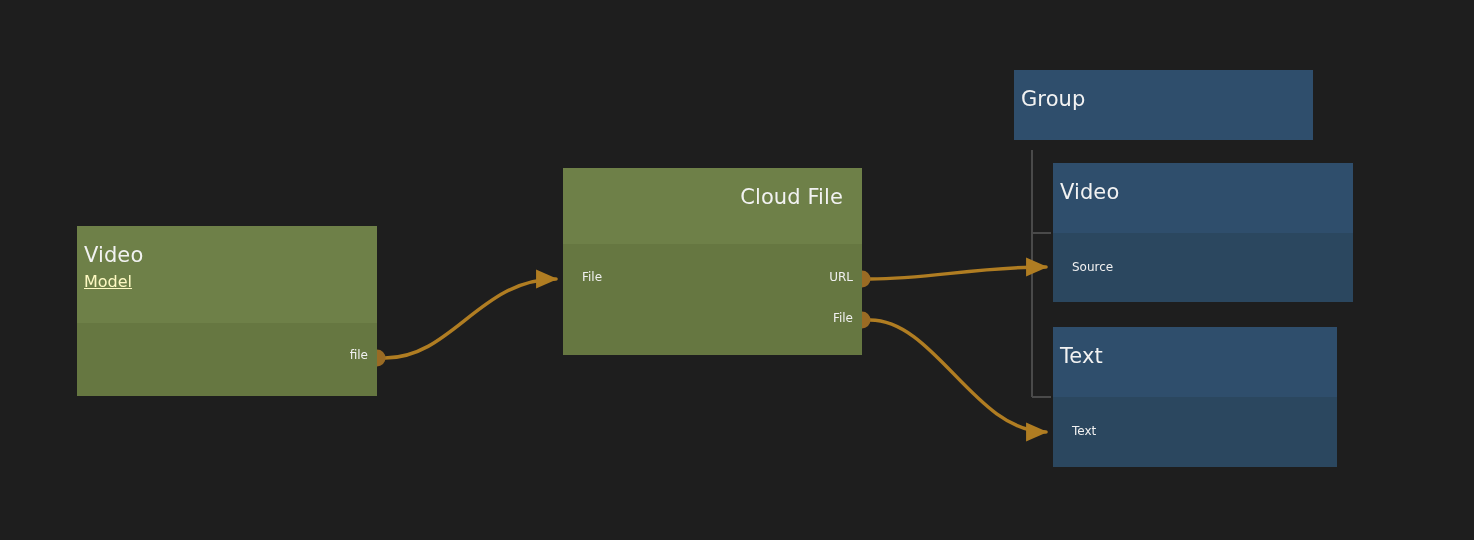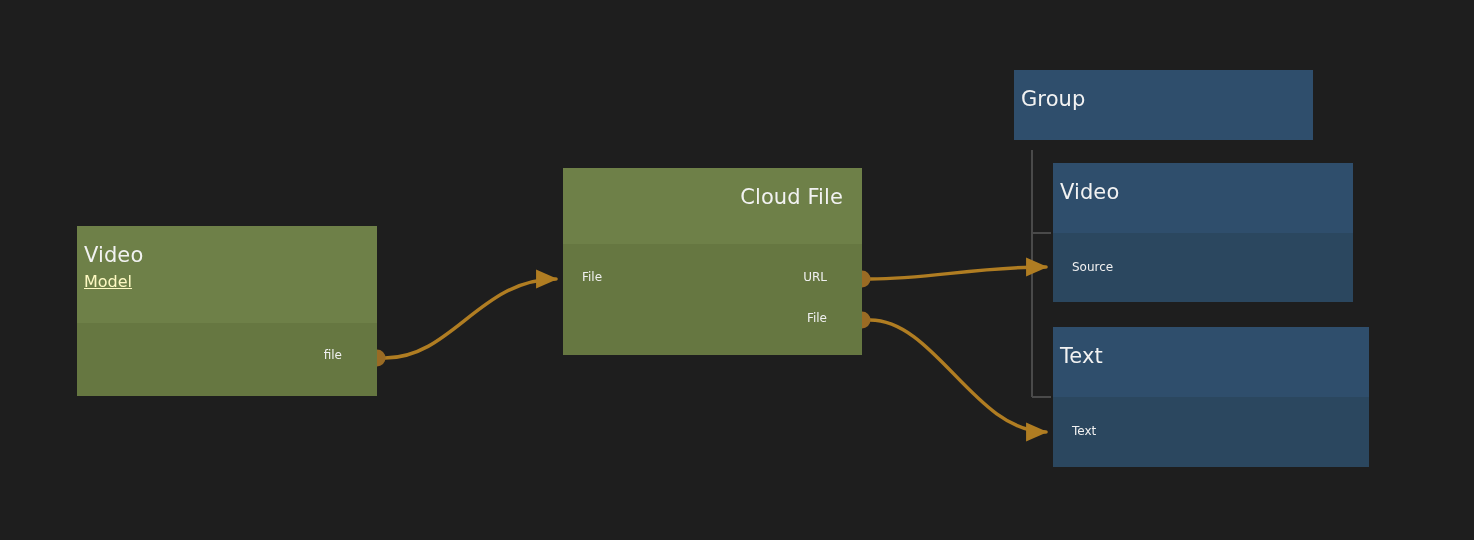--- a/index.html
+++ b/index.html
@@ -51,21 +51,21 @@
     box-sizing: border-box;
   }
   .port-row {
     position: absolute;
     font-size: 12px;
     color: #f0f0f0;
     line-height: 22px;
     white-space: nowrap;
   }
   .port-row.in  { left: 19px; }
-  .port-row.out { right: 35px; }
+  .port-row.out { right: 9px; }
 
   
   .green .node-header { background: #6e8048; }
   .green .node-body   { background: #667741; }
 
   
   .blue .node-header { background: #2f4e6c; }
   .blue .node-body   { background: #2b475f; }
 
   
@@ -151,21 +151,21 @@
 
   <div class="node blue" style="left:1053px; top:163px; width:300px; height:139px;">
     <div class="node-header" style="height:70px;">
       <div class="node-title">Video</div>
     </div>
     <div class="node-body" style="height:69px;">
       <div class="port-row in" style="top:23px;">Source</div>
     </div>
   </div>
 
-  <div class="node blue" style="left:1053px; top:327px; width:316px; height:140px;">
+  <div class="node blue" style="left:1053px; top:327px; width:284px; height:140px;">
     <div class="node-header" style="height:70px;">
       <div class="node-title">Text</div>
     </div>
     <div class="node-body" style="height:70px;">
       <div class="port-row in" style="top:23px;">Text</div>
     </div>
   </div>
 
 </div>
 

